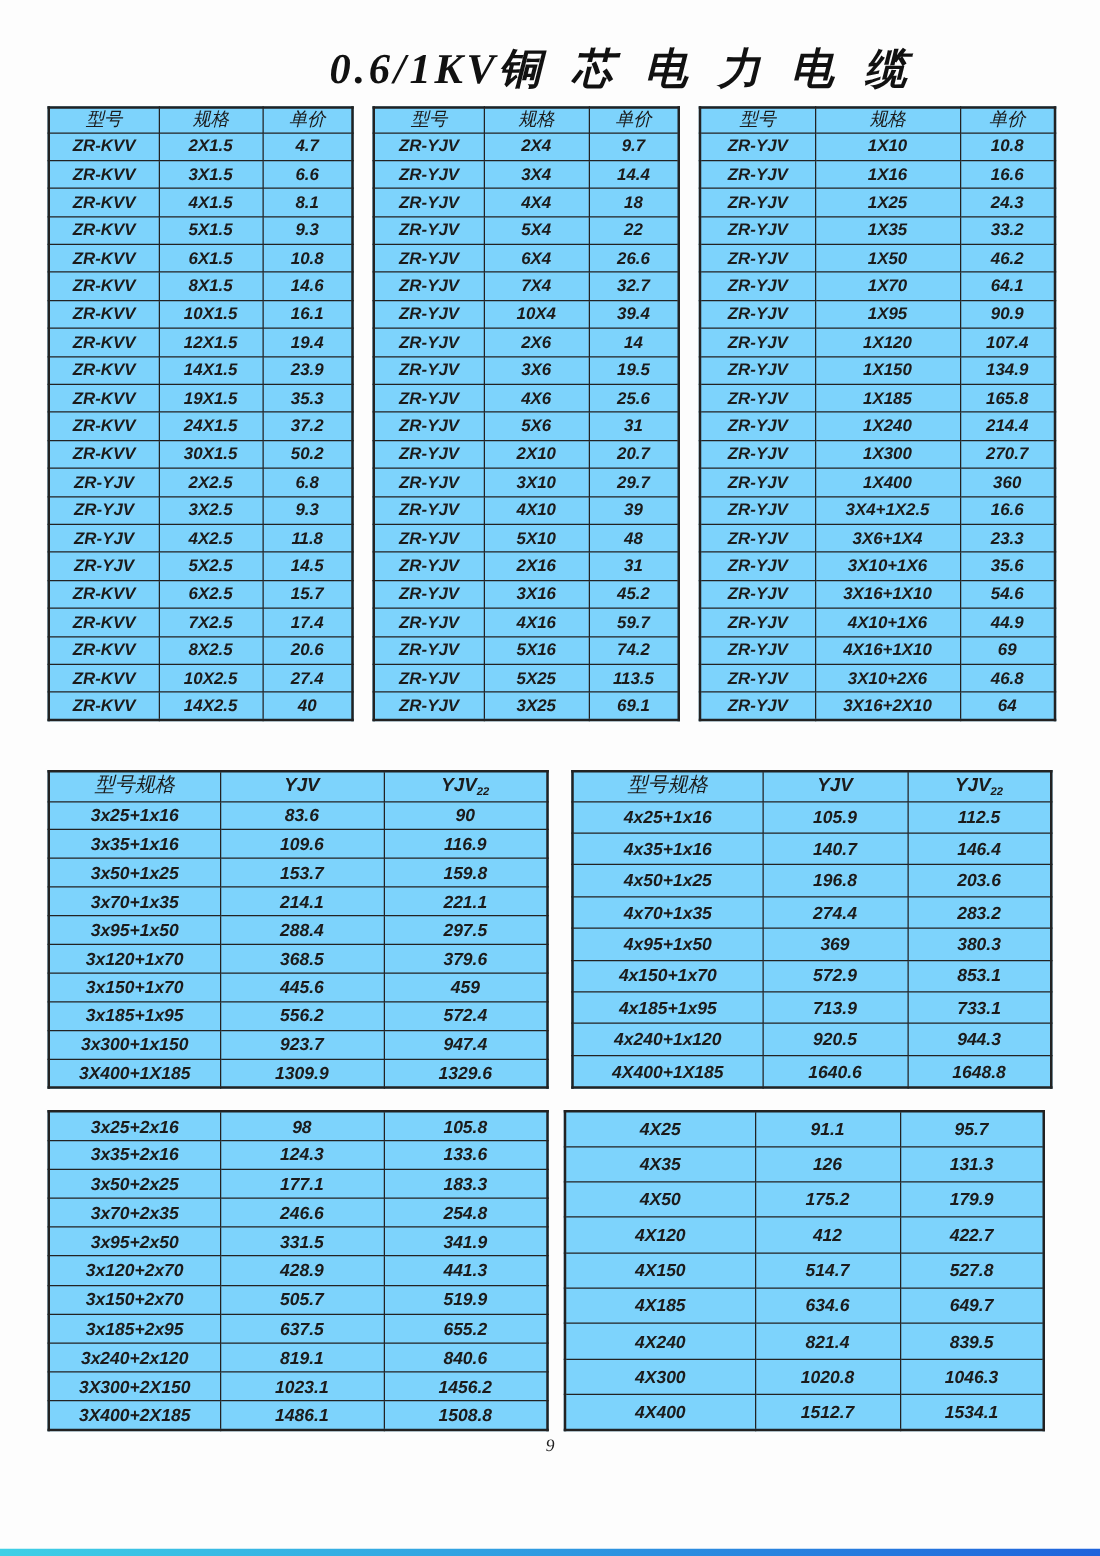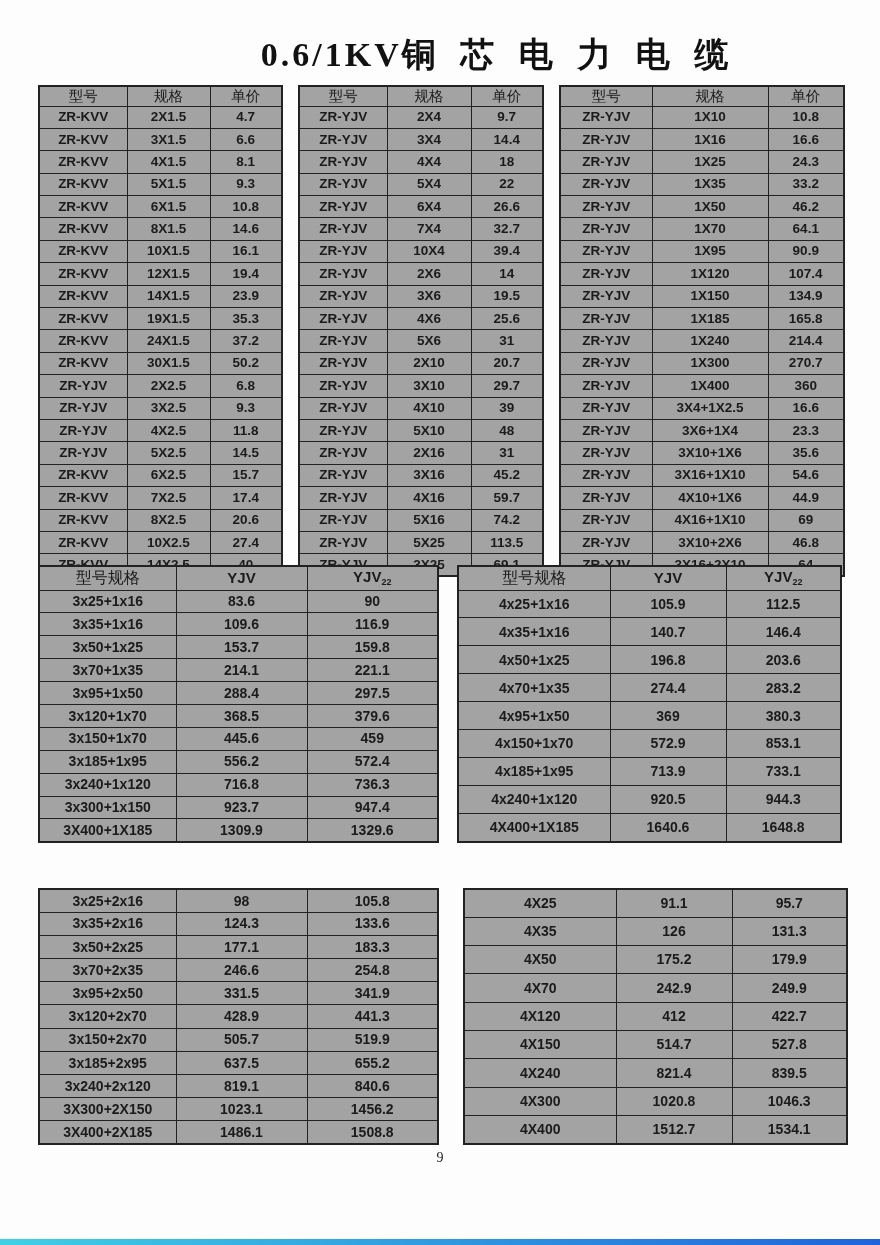--- a/index.html
+++ b/index.html
@@ -5,38 +5,38 @@
   * { box-sizing: border-box; }
   html,body { margin:0; padding:0; }
   body {
     width:880px; height:1245px;
     background:#fdfdfd;
     font-family:"Liberation Sans", sans-serif;
     color:#1b1b1b;
     position:relative;
     overflow:hidden;
   }
-  .page { position:absolute; inset:0; }
+  .page { position:absolute; inset:0;font-style:italic; }
 
   .title {
     position:absolute; top:32px; left:56px; width:880px;
     text-align:center;
     font-family:"Liberation Serif", serif;
     font-weight:bold;
     font-size:34px;
     letter-spacing:3px;
     word-spacing:10px;
     color:#111;
     white-space:nowrap;
   }
 
   table {
     border-collapse:collapse;
     table-layout:fixed;
-    background:#a3a3a3;
+    background:#7dd3fc;
   }
   table, th, td { border:1px solid #222; }
   table { border-width:2px; }
 
   th, td {
     padding:0 2px;
     text-align:center;
     vertical-align:middle;
     overflow:hidden;
     white-space:nowrap;
@@ -53,22 +53,22 @@
   }
   .section1 td { height:22.4px; font-weight:700; font-size:13.5px; }
   table.t1 { width:243px; }
   table.t2 { width:244px; }
   table.t3 { width:284px; }
   .t1 col:nth-child(1){width:88px;} .t1 col:nth-child(2){width:83px;} .t1 col:nth-child(3){width:72px;}
   .t2 col:nth-child(1){width:88px;} .t2 col:nth-child(2){width:84px;} .t2 col:nth-child(3){width:72px;}
   .t3 col:nth-child(1){width:92px;} .t3 col:nth-child(2){width:116px;} .t3 col:nth-child(3){width:76px;}
 
   
-  .section2 { position:absolute; top:565px; left:38px; display:flex; gap:18px; }
-  .section3 { position:absolute; top:888px; left:38px; display:flex; gap:24px; }
+  .section2 { position:absolute; top:616px; left:38px; display:flex; gap:18px; }
+  .section3 { position:absolute; top:888px; left:38px; display:flex; gap:12px; }
   .section2 th {
     height:24px;
     font-size:15px;
     font-weight:700;
   }
   .section2 th.cjk {
     font-family:"Liberation Serif", serif;
     font-weight:400;
     font-size:16px;
   }
@@ -515,25 +515,20 @@
             <td>3x150+1x70</td>
             <td>445.6</td>
             <td>459</td>
           </tr>
           <tr>
             <td>3x185+1x95</td>
             <td>556.2</td>
             <td>572.4</td>
           </tr>
           <tr>
-            <td>3x240+1x120</td>
-            <td>716.8</td>
-            <td>736.3</td>
-          </tr>
-          <tr>
             <td>3x300+1x150</td>
             <td>923.7</td>
             <td>947.4</td>
           </tr>
           <tr>
             <td>3X400+1X185</td>
             <td>1309.9</td>
             <td>1329.6</td>
           </tr>
         </tbody>
@@ -684,35 +679,35 @@
             <td>4X35</td>
             <td>126</td>
             <td>131.3</td>
           </tr>
           <tr>
             <td>4X50</td>
             <td>175.2</td>
             <td>179.9</td>
           </tr>
           <tr>
-            <td>4X70</td>
-            <td>242.9</td>
-            <td>249.9</td>
-          </tr>
-          <tr>
             <td>4X120</td>
             <td>412</td>
             <td>422.7</td>
           </tr>
           <tr>
             <td>4X150</td>
             <td>514.7</td>
             <td>527.8</td>
           </tr>
           <tr>
+            <td>4X185</td>
+            <td>634.6</td>
+            <td>649.7</td>
+          </tr>
+          <tr>
             <td>4X240</td>
             <td>821.4</td>
             <td>839.5</td>
           </tr>
           <tr>
             <td>4X300</td>
             <td>1020.8</td>
             <td>1046.3</td>
           </tr>
           <tr>

